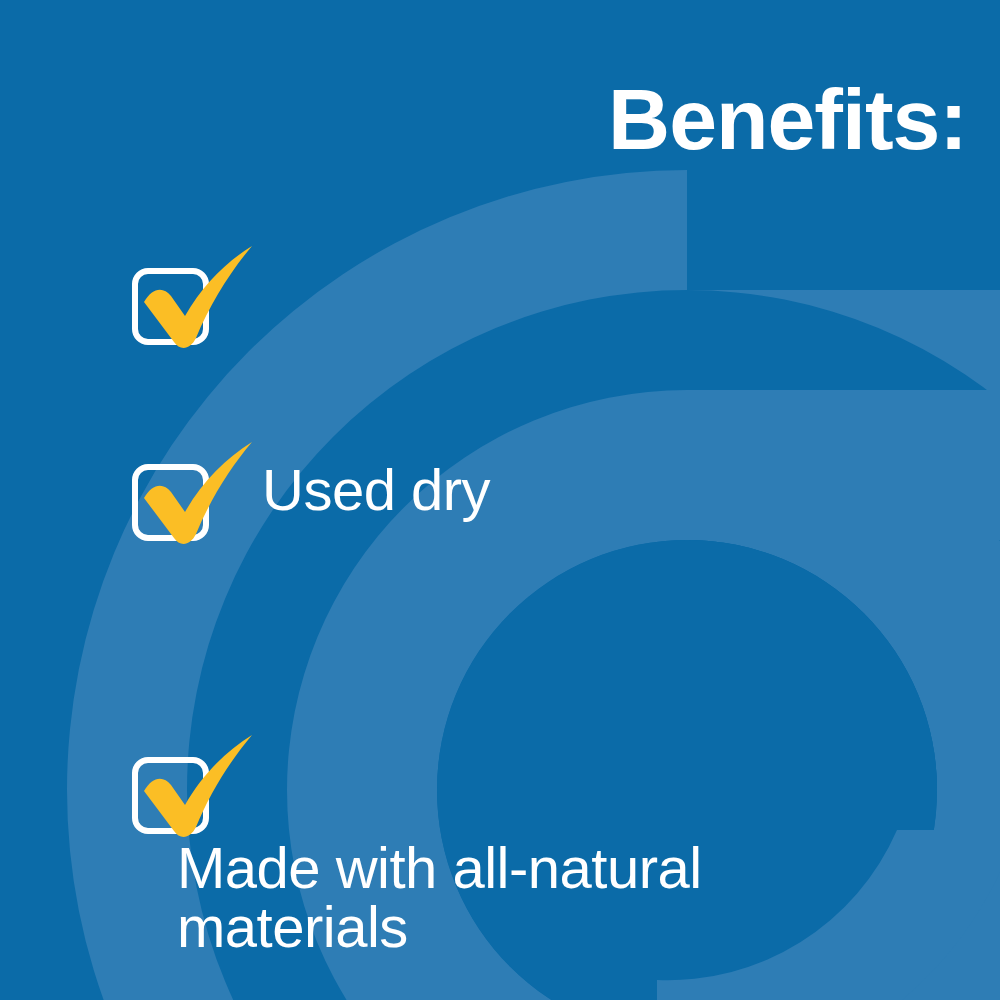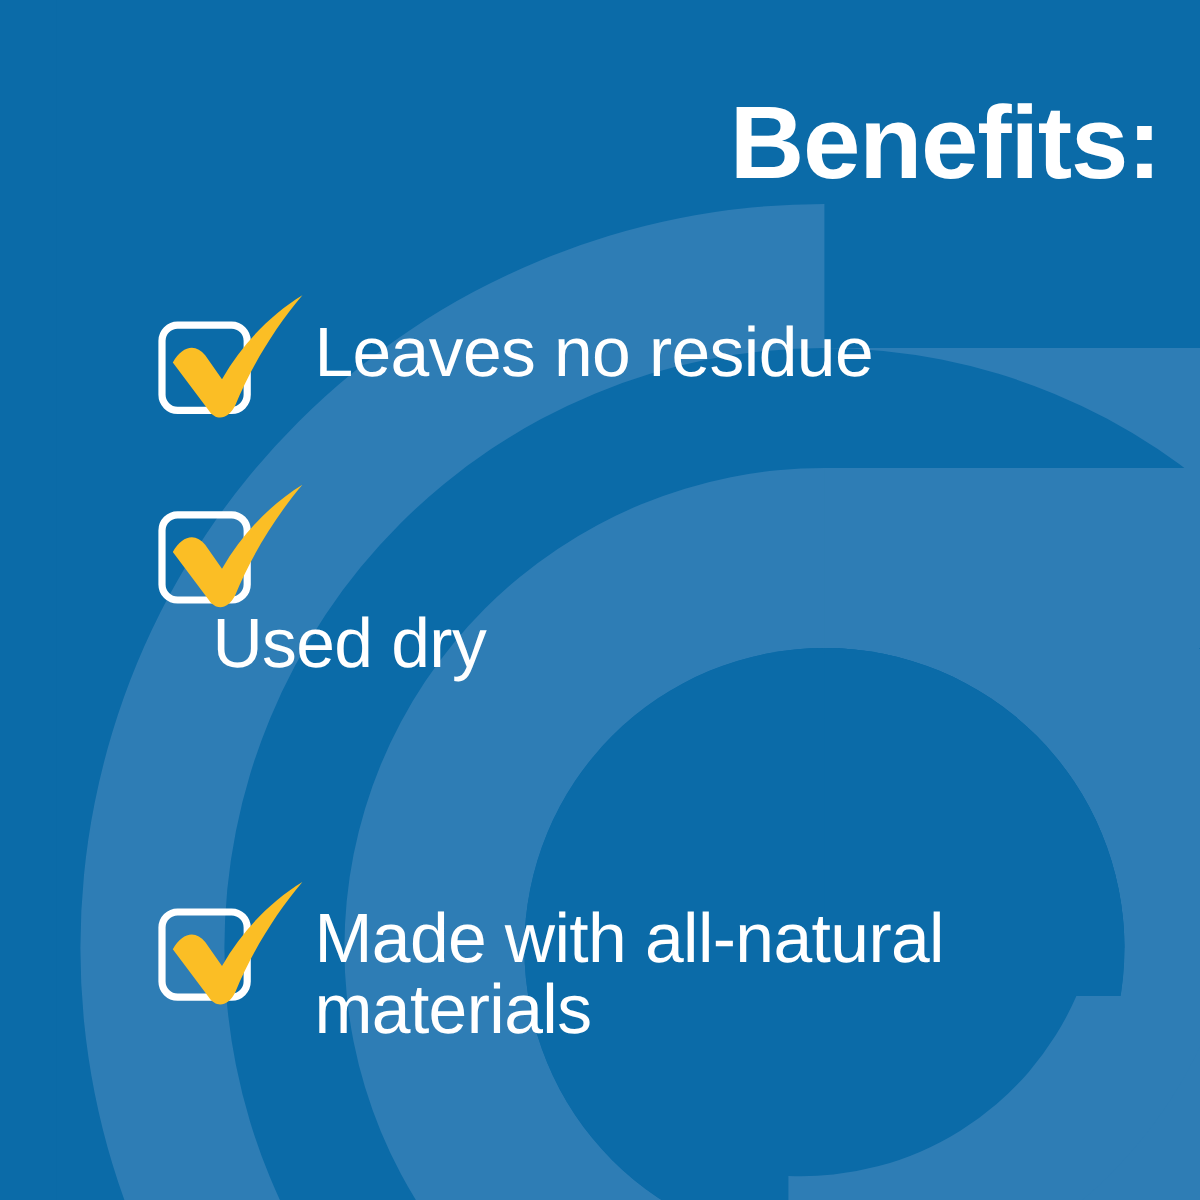--- a/index.html
+++ b/index.html
@@ -55,23 +55,23 @@
     font-weight:500;
     letter-spacing:-0.5px;
     margin-left:45px;
     margin-top:-4px;
     white-space:pre-line;
     max-width:720px;
   }
 
   
   .row0{top:268px;}
-  .row1{top:426px;flex-direction:column;}
+  .row1{top:464px;}
   .row2{top:600px;}
-  .row3{top:757px;}
+  .row3{top:757px;flex-direction:column;}
 </style>
 </head>
 <body>
 
 <div id="stage">
 
   <svg id="swirl" viewBox="0 0 1000 1000" xmlns="http://www.w3.org/2000/svg" aria-hidden="true">
     <defs>
       <clipPath id="frame">
           <rect x="0" y="0" width="1000" height="1000"></rect>
@@ -111,21 +111,20 @@
   <div class="list">
 
     <div class="item row0">
       <span class="checkbox">
         <span class="box"></span>
         <svg class="mark" viewBox="0 0 130 130" xmlns="http://www.w3.org/2000/svg">
           <path d="M14 72 C22 58 33 56 41 66 L55 86 C72 56 96 32 122 16
                    C100 42 80 74 66 108 C60 120 50 121 44 112 Z" fill="#fbbe25"></path>
         </svg>
       </span>
-      <span class="label">Leaves no residue</span>
     </div>
 
     <div class="item row1">
       <span class="checkbox">
         <span class="box"></span>
         <svg class="mark" viewBox="0 0 130 130" xmlns="http://www.w3.org/2000/svg">
           <path d="M14 72 C22 58 33 56 41 66 L55 86 C72 56 96 32 122 16
                    C100 42 80 74 66 108 C60 120 50 121 44 112 Z" fill="#fbbe25"></path>
         </svg>
       </span>

